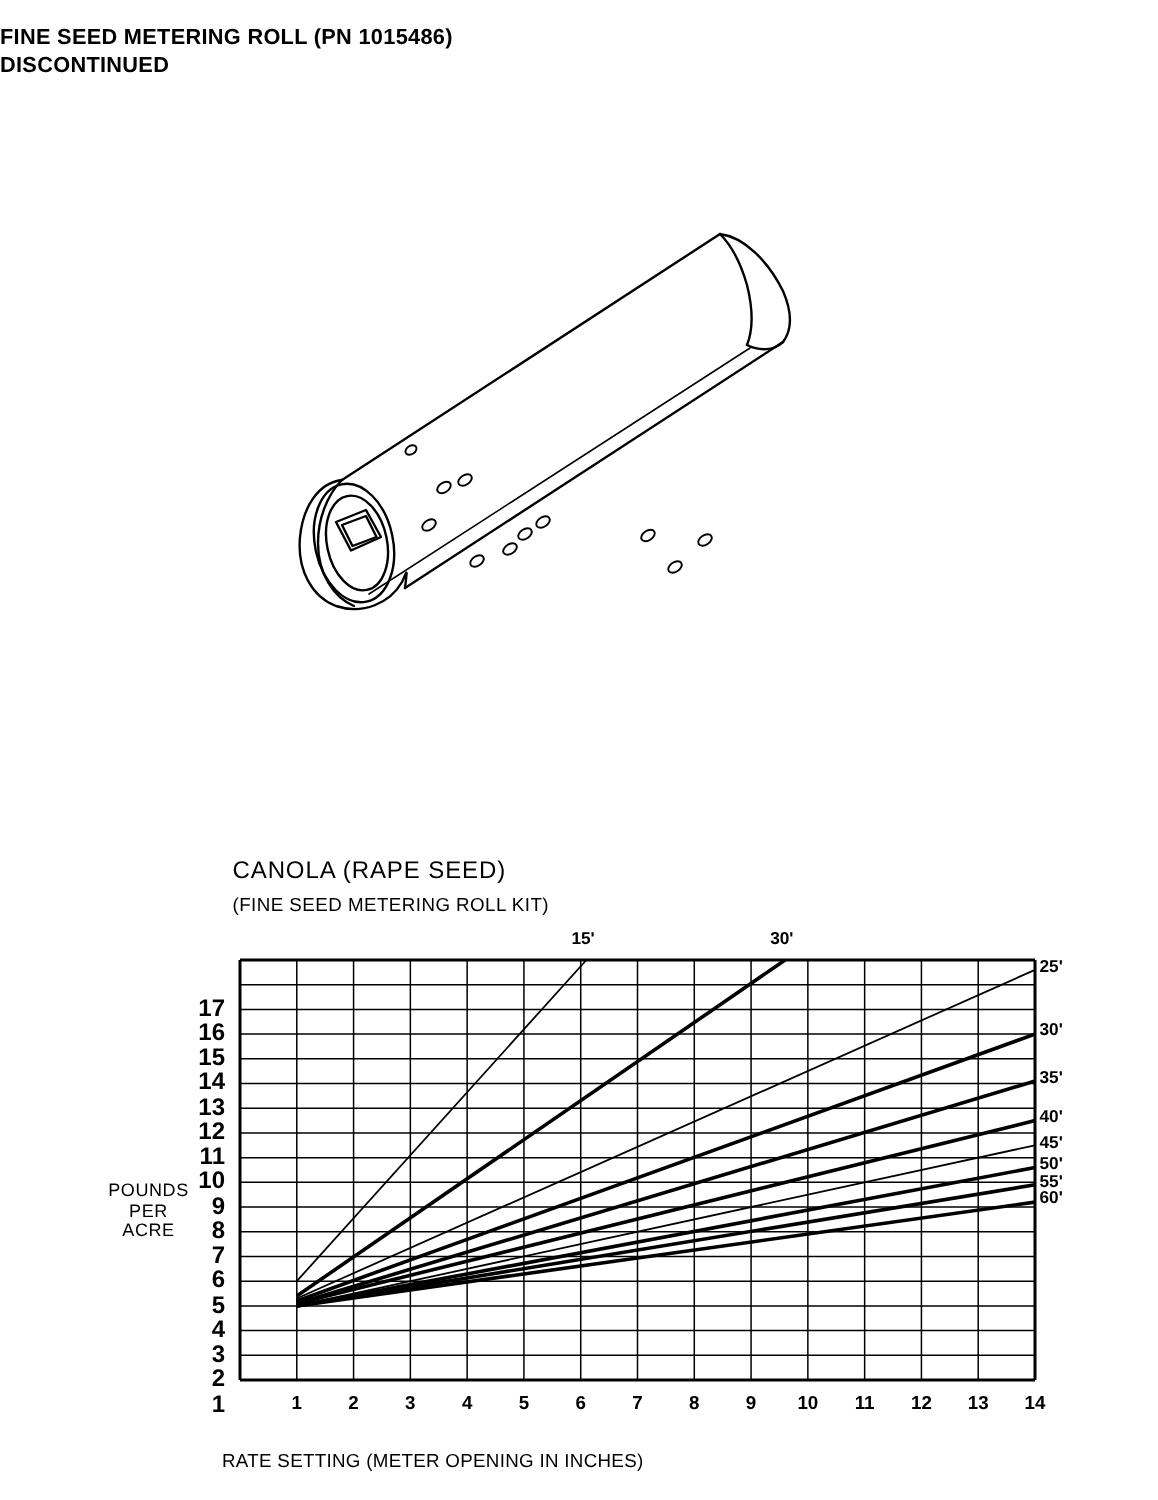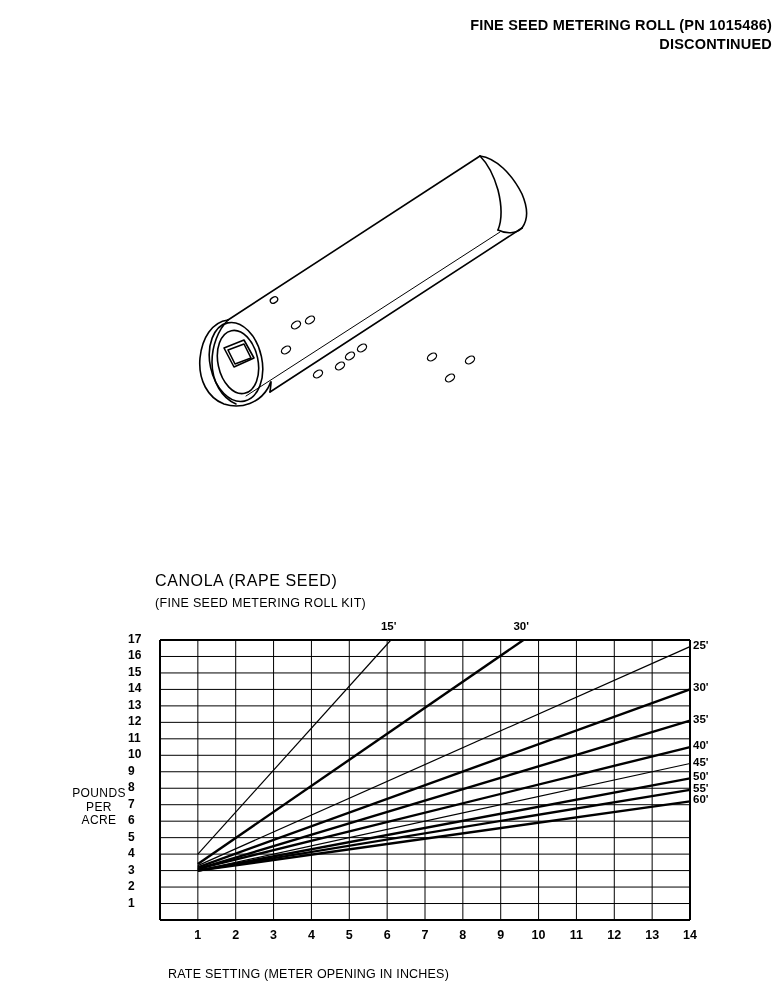--- a/index.html
+++ b/index.html
@@ -19,21 +19,21 @@
     position: relative;
     width: 772px;
     height: 1000px;
   }
   
   .title-block {
     position: absolute;
     top: 16px;
     left: 0;
     width: 772px;
-    text-align: right;
+    text-align: left;
   }
   .title-line {
     font-size: 14.5px;
     font-weight: bold;
     letter-spacing: 0.2px;
     line-height: 19px;
   }
   
   .illus {
     position: absolute;
@@ -64,39 +64,40 @@
     top: 748px;
     width: 86px;
     text-align: center;
     font-size: 12px;
     line-height: 13.5px;
     letter-spacing: 0.4px;
     margin-top: 39px;
   }
   .xlabel {
     position: absolute;
-    left: 168px;
+    left: 148px;
     top: 967px;
     font-size: 12.5px;
     letter-spacing: 0.2px;
   }
   
   .plot-wrap {
     position: absolute;
     left: 0;
     top: 620px;
     width: 772px;
     height: 360px;
   }
   .tick-y {
     position: absolute;
-    font-size: 12px;
-    font-weight: bold;
-    text-align: left;
+    font-size: 16px;
+    font-weight: bold;
+    text-align: right;
     width: 22px;
+    margin-top: 32px;
   }
   .tick-x {
     position: absolute;
     font-size: 12.5px;
     font-weight: bold;
     text-align: center;
     width: 22px;
   }
   .series-label {
     position: absolute;

